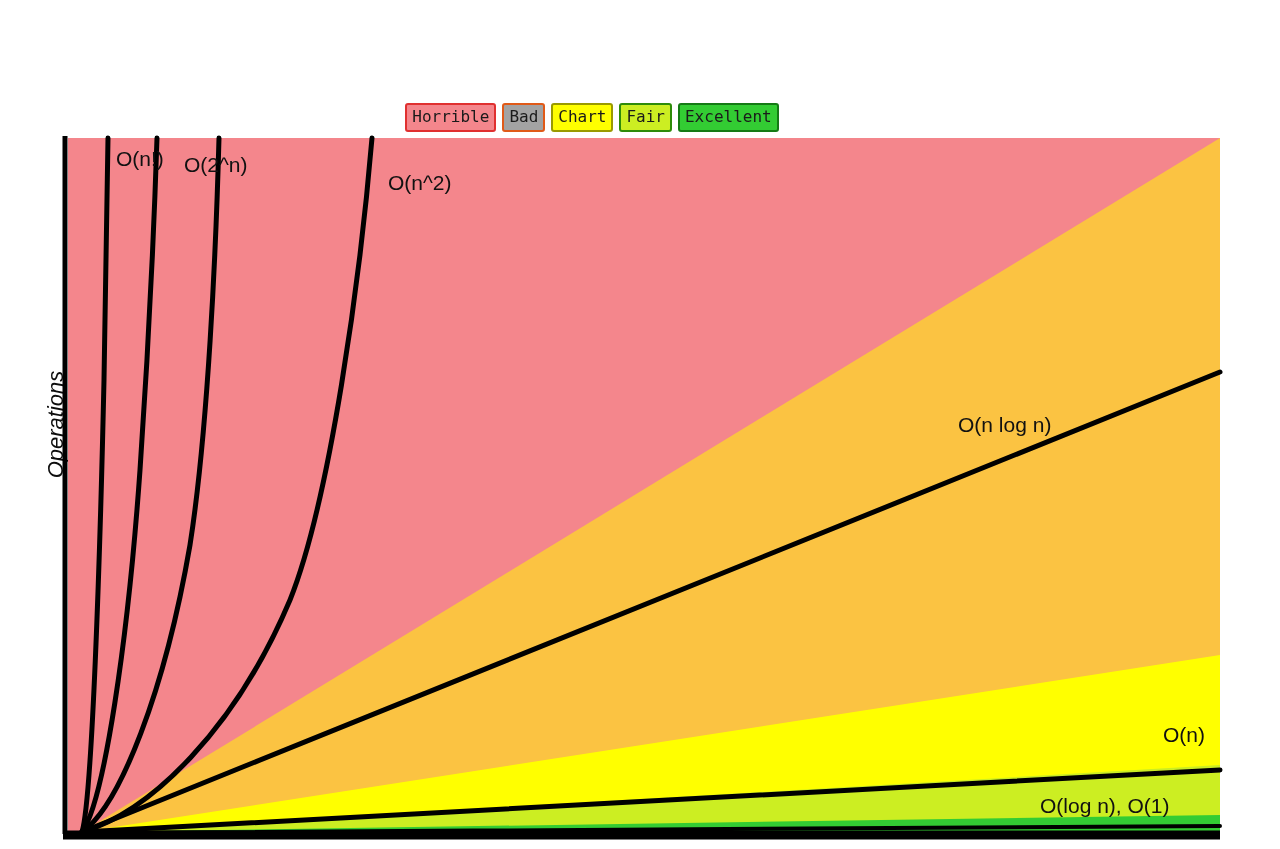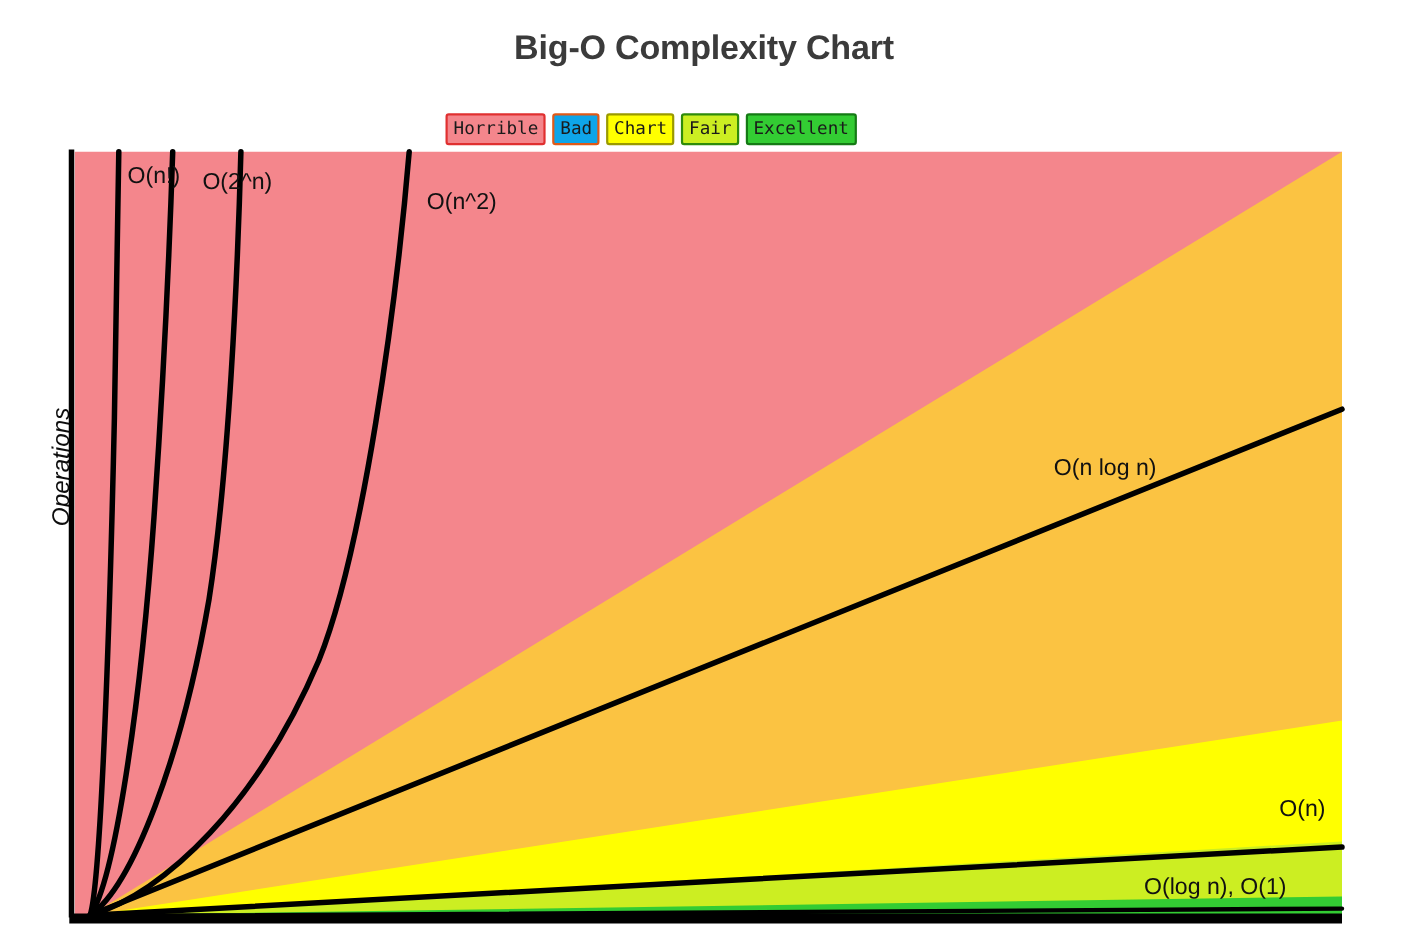--- a/index.html
+++ b/index.html
@@ -81,25 +81,24 @@
     font-family: "Liberation Sans", sans-serif;
     font-size: 21px;
     fill: #111111;
   }
 </style>
 </head>
 <body>
 
 <div id="chart-root">
 
-  <div class="chart-title">Big-O Complexity Chart</div>
 
   <div class="legend">
     <span class="legend-badge" style="background:#F4868C;border-color:#E03030;">Horrible</span>
-    <span class="legend-badge" style="background:#0ea5e9;border-color:#E05A18;">Bad</span>
+    <span class="legend-badge" style="background:#a3a3a3;border-color:#E05A18;">Bad</span>
     <span class="legend-badge" style="background:#FFFF00;border-color:#9A9A00;">Chart</span>
     <span class="legend-badge" style="background:#CCEE22;border-color:#2E8B0A;">Fair</span>
     <span class="legend-badge" style="background:#33CC33;border-color:#157A15;">Excellent</span>
   </div>
 
   <div class="y-axis-label">Operations</div>
 
   <svg class="plot" width="1280" height="849" viewBox="0 0 1280 849">
 
     <polygon points="68,138 1220,138 1220,832 68,832" fill="#F4868C"></polygon>

